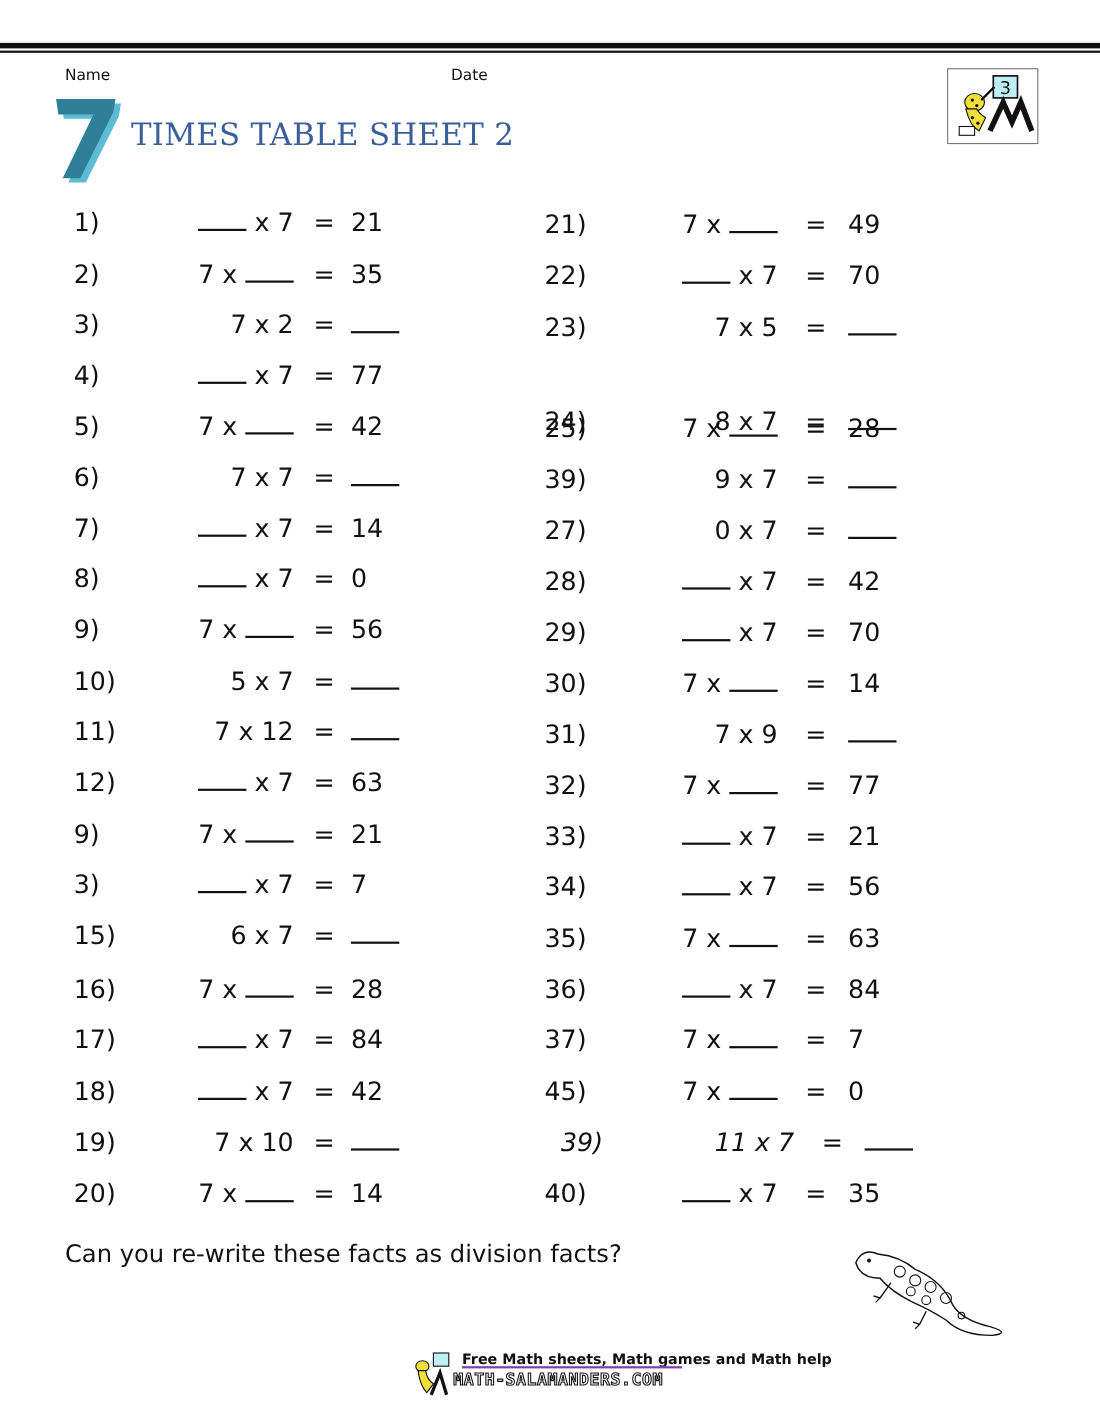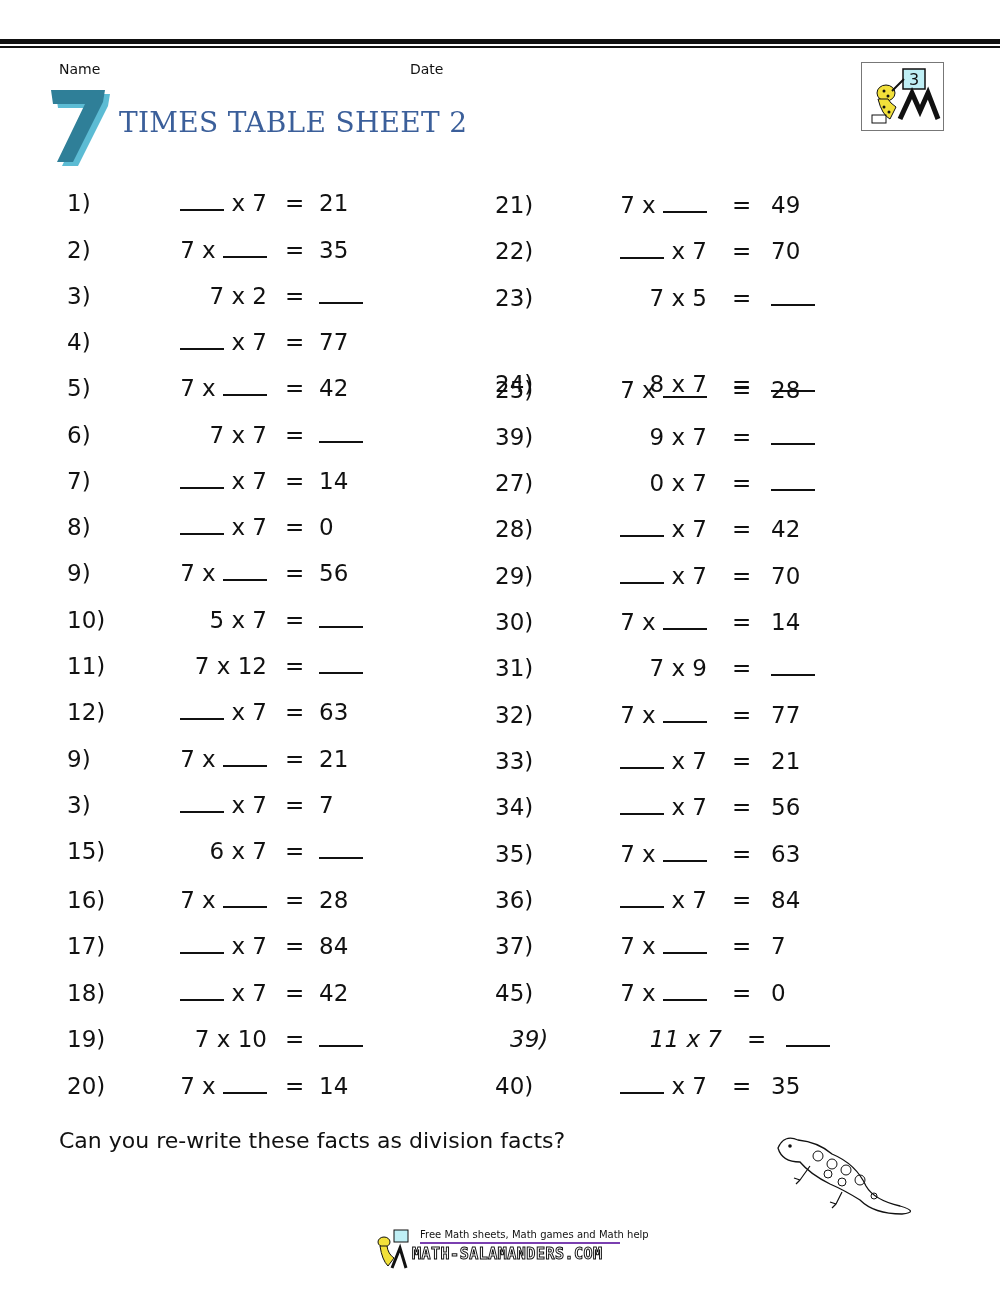--- a/index.html
+++ b/index.html
@@ -15,21 +15,21 @@
               border:1px solid #777; box-sizing:border-box; }
   .prob { position:absolute; height:40px; font-size:23px; line-height:40px; white-space:nowrap; }
   .num { position:absolute; left:0; }
   .expr { position:absolute; right:0; text-align:left; }
   .eq { position:absolute; }
   .ans { position:absolute; }
   .blank { display:inline-block; width:44px; border-bottom:2px solid #111; height:22px; vertical-align:baseline; }
   .question { position:absolute; left:59px; top:1128px; font-size:22px; }
   .salamander { position:absolute; left:770px; top:1128px; width:150px; height:95px; }
   .footer { position:absolute; left:372px; top:1228px; width:255px; height:42px; }
-  .footer-tag { position:absolute; left:48px; top:1px; font-size:10px; font-weight:normal; color:#111; white-space:nowrap;text-align:right; }
+  .footer-tag { position:absolute; left:48px; top:1px; font-size:13px; font-weight:bold; color:#111; white-space:nowrap;text-align:right; }
   .footer-line { position:absolute; left:48px; top:14px; width:200px; height:2px; background:#7a3fb0; }
   .footer-site { position:absolute; left:40px; top:17px; font-size:15px; font-weight:bold; letter-spacing:0.5px; color:#fff;
                  -webkit-text-stroke:1px #111; font-family:"DejaVu Sans Mono", monospace; white-space:nowrap; }
 </style>
 </head>
 <body>
 
 <div class="rule-thick"></div>
 <div class="rule-thin"></div>
 

